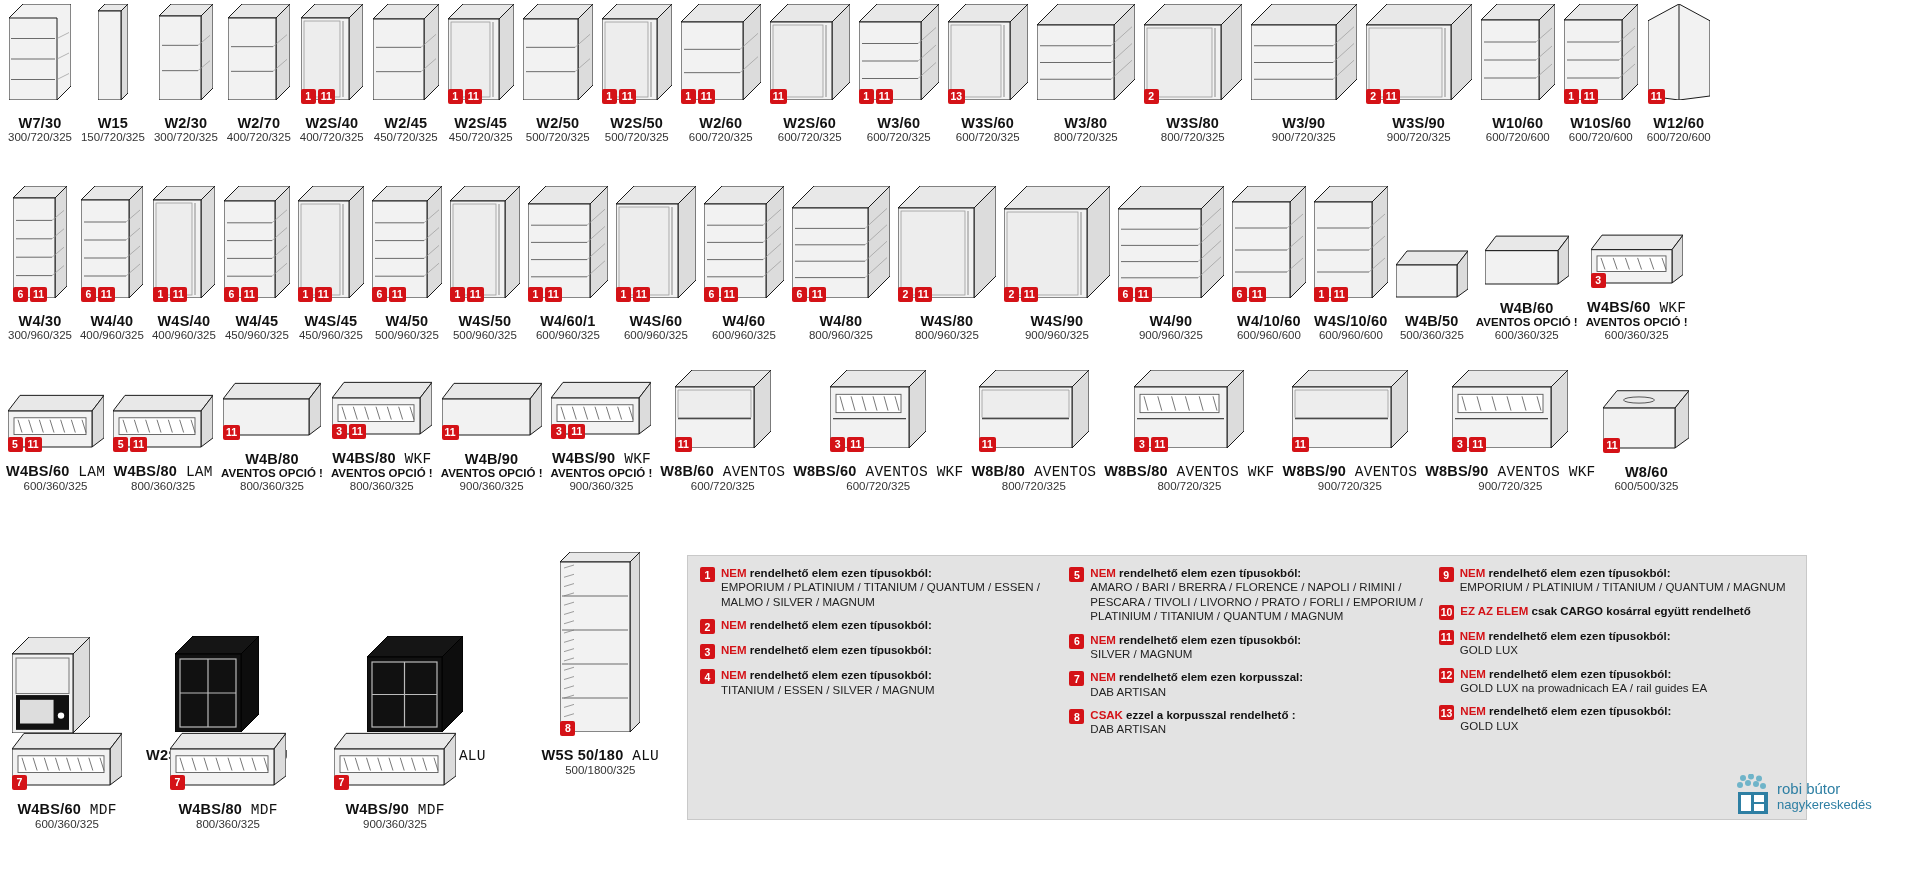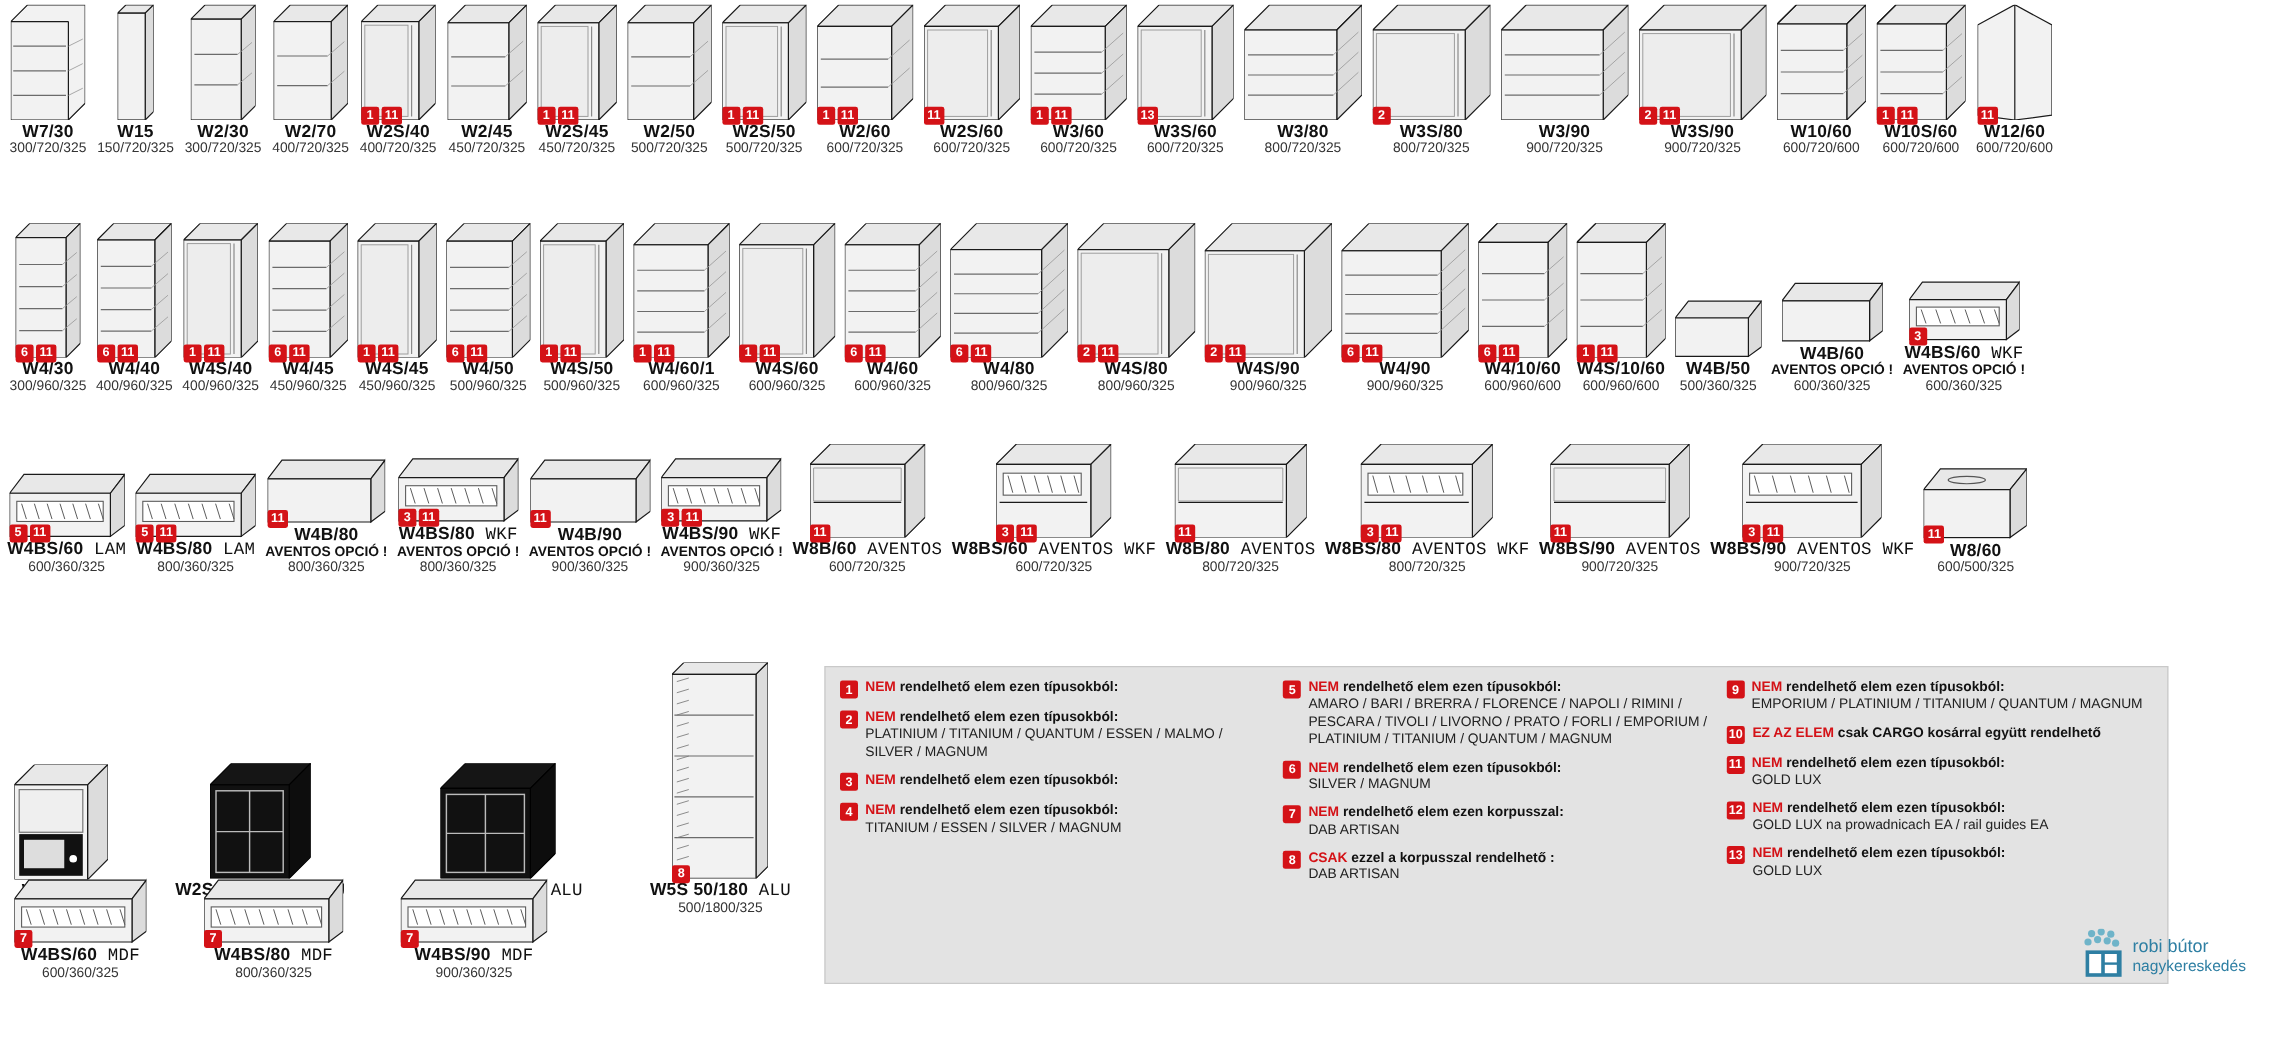--- a/index.html
+++ b/index.html
@@ -8,21 +8,21 @@
     font-family:"Liberation Sans", sans-serif;
     color:#111;overflow:hidden;position:relative;
   }
   .sheet{position:relative;width:1909px;height:877px;}
 
   
   .row{display:flex;align-items:flex-end;position:absolute;}
   .item{display:flex;flex-direction:column;align-items:center;position:relative;}
   .art{position:relative;}
   .art svg{display:block;}
-  .labels{text-align:center;line-height:1.12;margin-top:2px;}
+  .labels{text-align:center;line-height:1.12;margin-top:15px;}
   .code{font-size:14.5px;font-weight:bold;letter-spacing:.2px;white-space:nowrap;}
   .code .light{font-weight:normal;font-family:Liberation Mono, monospace;}
   .dims{font-size:11.5px;color:#333;white-space:nowrap;}
   .note{font-size:11.5px;font-weight:bold;color:#111;white-space:nowrap;}
 
   
   .badges{position:absolute;display:flex;gap:2px;}
   .badge{
     width:15px;height:15px;background:#d41217;color:#fff;
     font-size:10.5px;font-weight:bold;border-radius:2px;
@@ -1299,27 +1299,27 @@
         </div>
       </div>
     </div>
 
   <div class="legend">
     <div class="legend-col">
         <div class="lg-item">
           <span class="lg-badge">1</span>
           <div class="lg-txt">
             <div class="lg-head"><span class="lg-red">NEM </span>rendelhető elem ezen típusokból:</div>
+            <div class="lg-body">EMPORIUM / PLATINIUM / TITANIUM / QUANTUM / ESSEN / MALMO / SILVER / MAGNUM</div>
           </div>
         </div>
         <div class="lg-item">
           <span class="lg-badge">2</span>
           <div class="lg-txt">
             <div class="lg-head"><span class="lg-red">NEM </span>rendelhető elem ezen típusokból:</div>
-            <div class="lg-body">PLATINIUM / TITANIUM / QUANTUM / ESSEN / MALMO / SILVER / MAGNUM</div>
           </div>
         </div>
         <div class="lg-item">
           <span class="lg-badge">3</span>
           <div class="lg-txt">
             <div class="lg-head"><span class="lg-red">NEM </span>rendelhető elem ezen típusokból:</div>
           </div>
         </div>
         <div class="lg-item">
           <span class="lg-badge">4</span>

